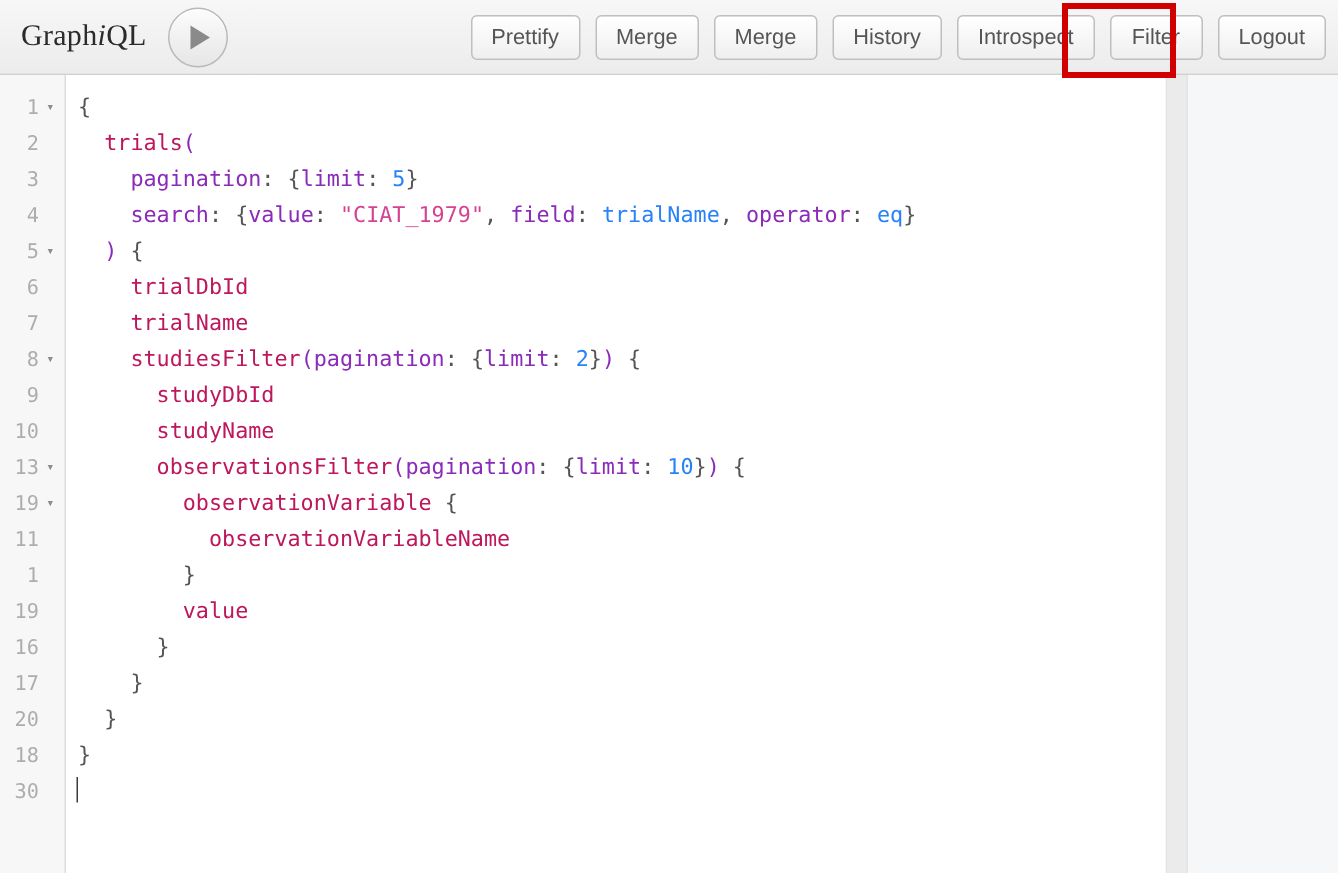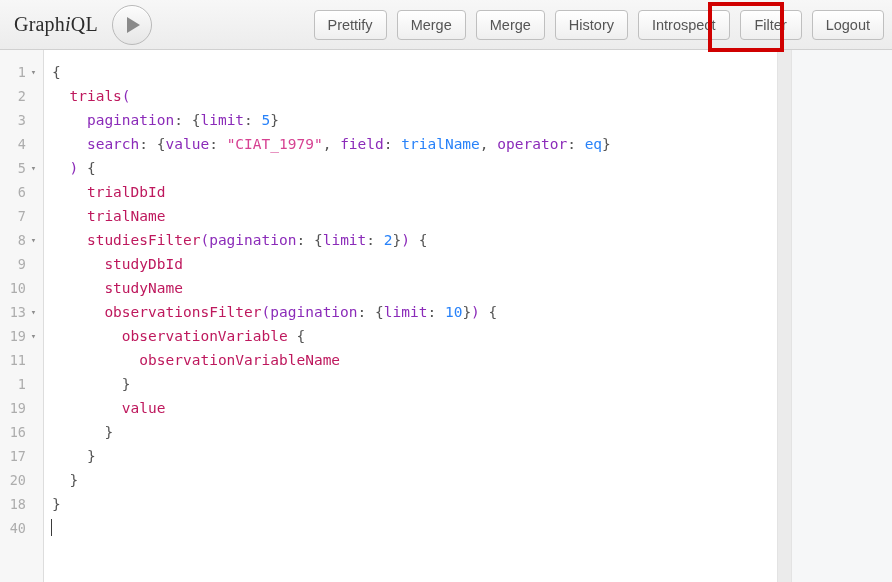--- a/index.html
+++ b/index.html
@@ -302,21 +302,21 @@
           </div>
           <div class="gnum">
             <span class="num">20</span>
             <span class="fold empty">▾</span>
           </div>
           <div class="gnum">
             <span class="num">18</span>
             <span class="fold empty">▾</span>
           </div>
           <div class="gnum">
-            <span class="num">40</span>
+            <span class="num">30</span>
             <span class="fold empty">▾</span>
           </div>
         </div>
       <div class="code" id="code"><div class="cline"><span class="t-punct">{</span></div><div class="cline">  <span class="t-field">trials</span><span class="t-attr">(</span></div><div class="cline">    <span class="t-attr">pagination</span><span class="t-punct">:</span> <span class="t-punct">{</span><span class="t-attr">limit</span><span class="t-punct">:</span> <span class="t-number">5</span><span class="t-punct">}</span></div><div class="cline">    <span class="t-attr">search</span><span class="t-punct">:</span> <span class="t-punct">{</span><span class="t-attr">value</span><span class="t-punct">:</span> <span class="t-string">"CIAT_1979"</span><span class="t-punct">,</span> <span class="t-attr">field</span><span class="t-punct">:</span> <span class="t-enum">trialName</span><span class="t-punct">,</span> <span class="t-attr">operator</span><span class="t-punct">:</span> <span class="t-enum">eq</span><span class="t-punct">}</span></div><div class="cline">  <span class="t-attr">)</span> <span class="t-punct">{</span></div><div class="cline">    <span class="t-field">trialDbId</span></div><div class="cline">    <span class="t-field">trialName</span></div><div class="cline">    <span class="t-field">studiesFilter</span><span class="t-attr">(</span><span class="t-attr">pagination</span><span class="t-punct">:</span> <span class="t-punct">{</span><span class="t-attr">limit</span><span class="t-punct">:</span> <span class="t-number">2</span><span class="t-punct">}</span><span class="t-attr">)</span> <span class="t-punct">{</span></div><div class="cline">      <span class="t-field">studyDbId</span></div><div class="cline">      <span class="t-field">studyName</span></div><div class="cline">      <span class="t-field">observationsFilter</span><span class="t-attr">(</span><span class="t-attr">pagination</span><span class="t-punct">:</span> <span class="t-punct">{</span><span class="t-attr">limit</span><span class="t-punct">:</span> <span class="t-number">10</span><span class="t-punct">}</span><span class="t-attr">)</span> <span class="t-punct">{</span></div><div class="cline">        <span class="t-field">observationVariable</span> <span class="t-punct">{</span></div><div class="cline">          <span class="t-field">observationVariableName</span></div><div class="cline">        <span class="t-punct">}</span></div><div class="cline">        <span class="t-field">value</span></div><div class="cline">      <span class="t-punct">}</span></div><div class="cline">    <span class="t-punct">}</span></div><div class="cline">  <span class="t-punct">}</span></div><div class="cline"><span class="t-punct">}</span></div><div class="cline"><span class="caret"></span></div></div>
     </div>
 
     <div class="splitter"></div>
 
     <div class="result-pane"></div>
 

